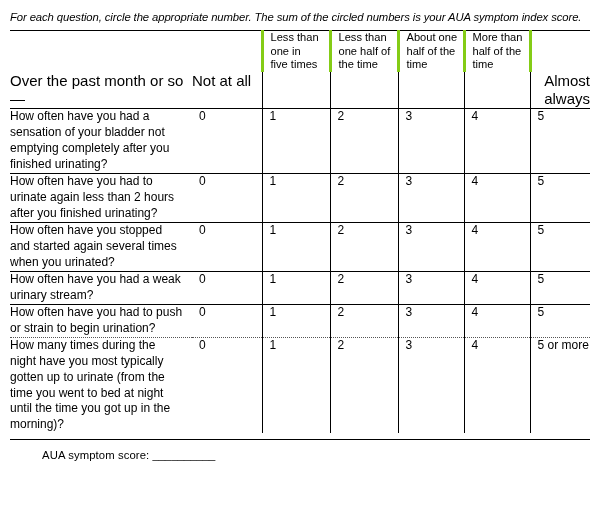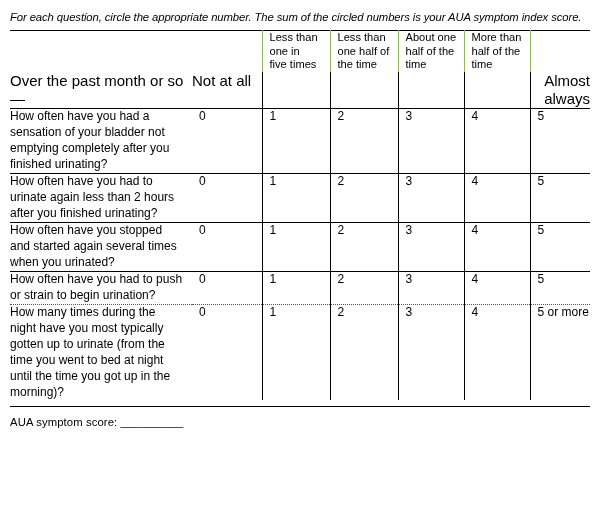--- a/index.html
+++ b/index.html
@@ -55,21 +55,21 @@
   }
   .rule-bottom {
     border-bottom: 1.6px solid #000;
   }
   .hdr-row th {
     padding: 5px 6px 5px 0;
     line-height: 1.22;
     font-size: 11.1px;
   }
   .hdr-row th.vline {
-    border-left: 1px solid #84cc16;
+    border-left: 3px solid #84cc16;
     padding-left: 7px;
   }
   .subhdr-row td {
     padding: 4px 6px 5px 0;
     line-height: 1.22;
     font-size: 15px;
   }
   .subhdr-row td.vline {
     border-left: 1px solid #000;
     padding-left: 7px;
@@ -106,20 +106,21 @@
   }
   .footer-rule {
     border-top: 1.6px solid #000;
     margin-top: 6px;
     width: 580px;
   }
   .score-line {
     font-size: 11.3px;
     padding: 9px 0 0 0;
     letter-spacing: 0.1px;
+    margin-left: 32px;
   }
   .score-blank {
     letter-spacing: 0;
   }
 </style>
 </head>
 <body>
 
 <div class="sheet">
 
@@ -205,20 +206,31 @@
           </td>
         <td class="num">0</td>
         <td class="vline num">1</td>
         <td class="vline num">2</td>
         <td class="vline num">3</td>
         <td class="vline num">4</td>
         <td class="vline num">5</td>
       </tr>
 
 
+      <tr class="q-row">
+        <td>
+            <span class="q-text">How often have you had a weak urinary stream?</span>
+          </td>
+        <td class="num">0</td>
+        <td class="vline num">1</td>
+        <td class="vline num">2</td>
+        <td class="vline num">3</td>
+        <td class="vline num">4</td>
+        <td class="vline num">5</td>
+      </tr>
 
       <tr class="q-row">
         <td>
             <span class="q-text">How often have you had to push or strain to begin urination?</span>
           </td>
         <td class="num">0</td>
         <td class="vline num">1</td>
         <td class="vline num">2</td>
         <td class="vline num">3</td>
         <td class="vline num">4</td>

